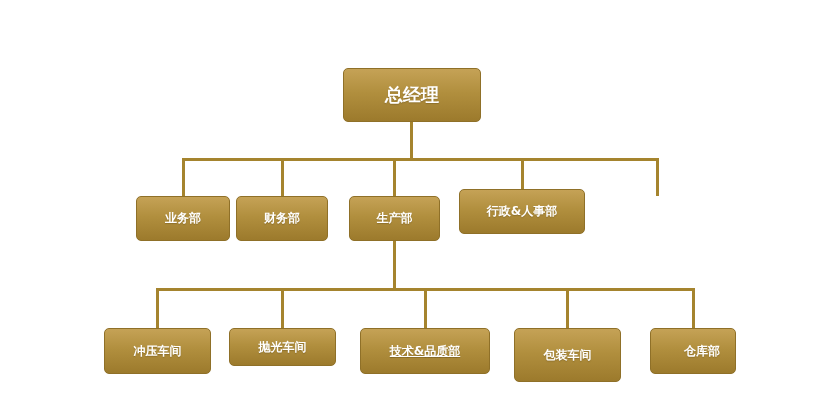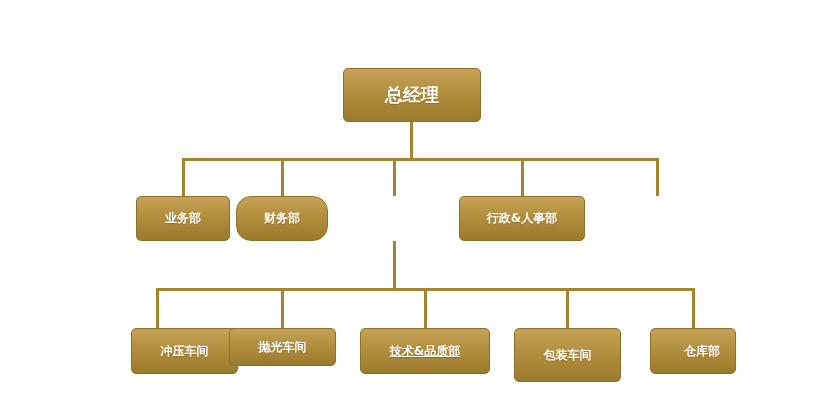--- a/index.html
+++ b/index.html
@@ -57,22 +57,23 @@
   <div class="line h" style="left:156px; top:288px; width:538px;"></div>
   <div class="line v" style="left:156px; top:288px; height:40px;"></div>
   <div class="line v" style="left:281px; top:288px; height:40px;"></div>
   <div class="line v" style="left:424px; top:288px; height:40px;"></div>
   <div class="line v" style="left:566px; top:288px; height:40px;"></div>
   <div class="line v" style="left:692px; top:288px; height:40px;"></div>
 
   <div class="node root" style="left:343px; top:68px; width:138px; height:54px;">总经理</div>
 
   <div class="node" style="left:136px; top:196px; width:94px; height:45px;">业务部</div>
-  <div class="node" style="left:236px; top:196px; width:92px; height:45px;border-radius:15px;">财务部</div>
-  <div class="node" style="left:459px; top:196px; width:126px; height:45px;">行政&amp;人事部</div>
+  <div class="node" style="left:236px; top:196px; width:92px; height:45px;">财务部</div>
+  <div class="node" style="left:349px; top:196px; width:91px; height:45px;">生产部</div>
+  <div class="node" style="left:459px; top:189px; width:126px; height:45px;">行政&amp;人事部</div>
 
-  <div class="node" style="left:104px; top:328px; width:107px; height:46px;margin-left:27px;">冲压车间</div>
+  <div class="node" style="left:104px; top:328px; width:107px; height:46px;">冲压车间</div>
   <div class="node" style="left:229px; top:328px; width:107px; height:38px;">抛光车间</div>
   <div class="node" style="left:360px; top:328px; width:130px; height:46px;text-decoration:underline;">技术&amp;品质部</div>
   <div class="node" style="left:514px; top:328px; width:107px; height:54px;">包装车间</div>
   <div class="node" style="left:650px; top:328px; width:86px; height:46px;padding-left:18px;">仓库部</div>
 
 </div>
 
 </body></html>

